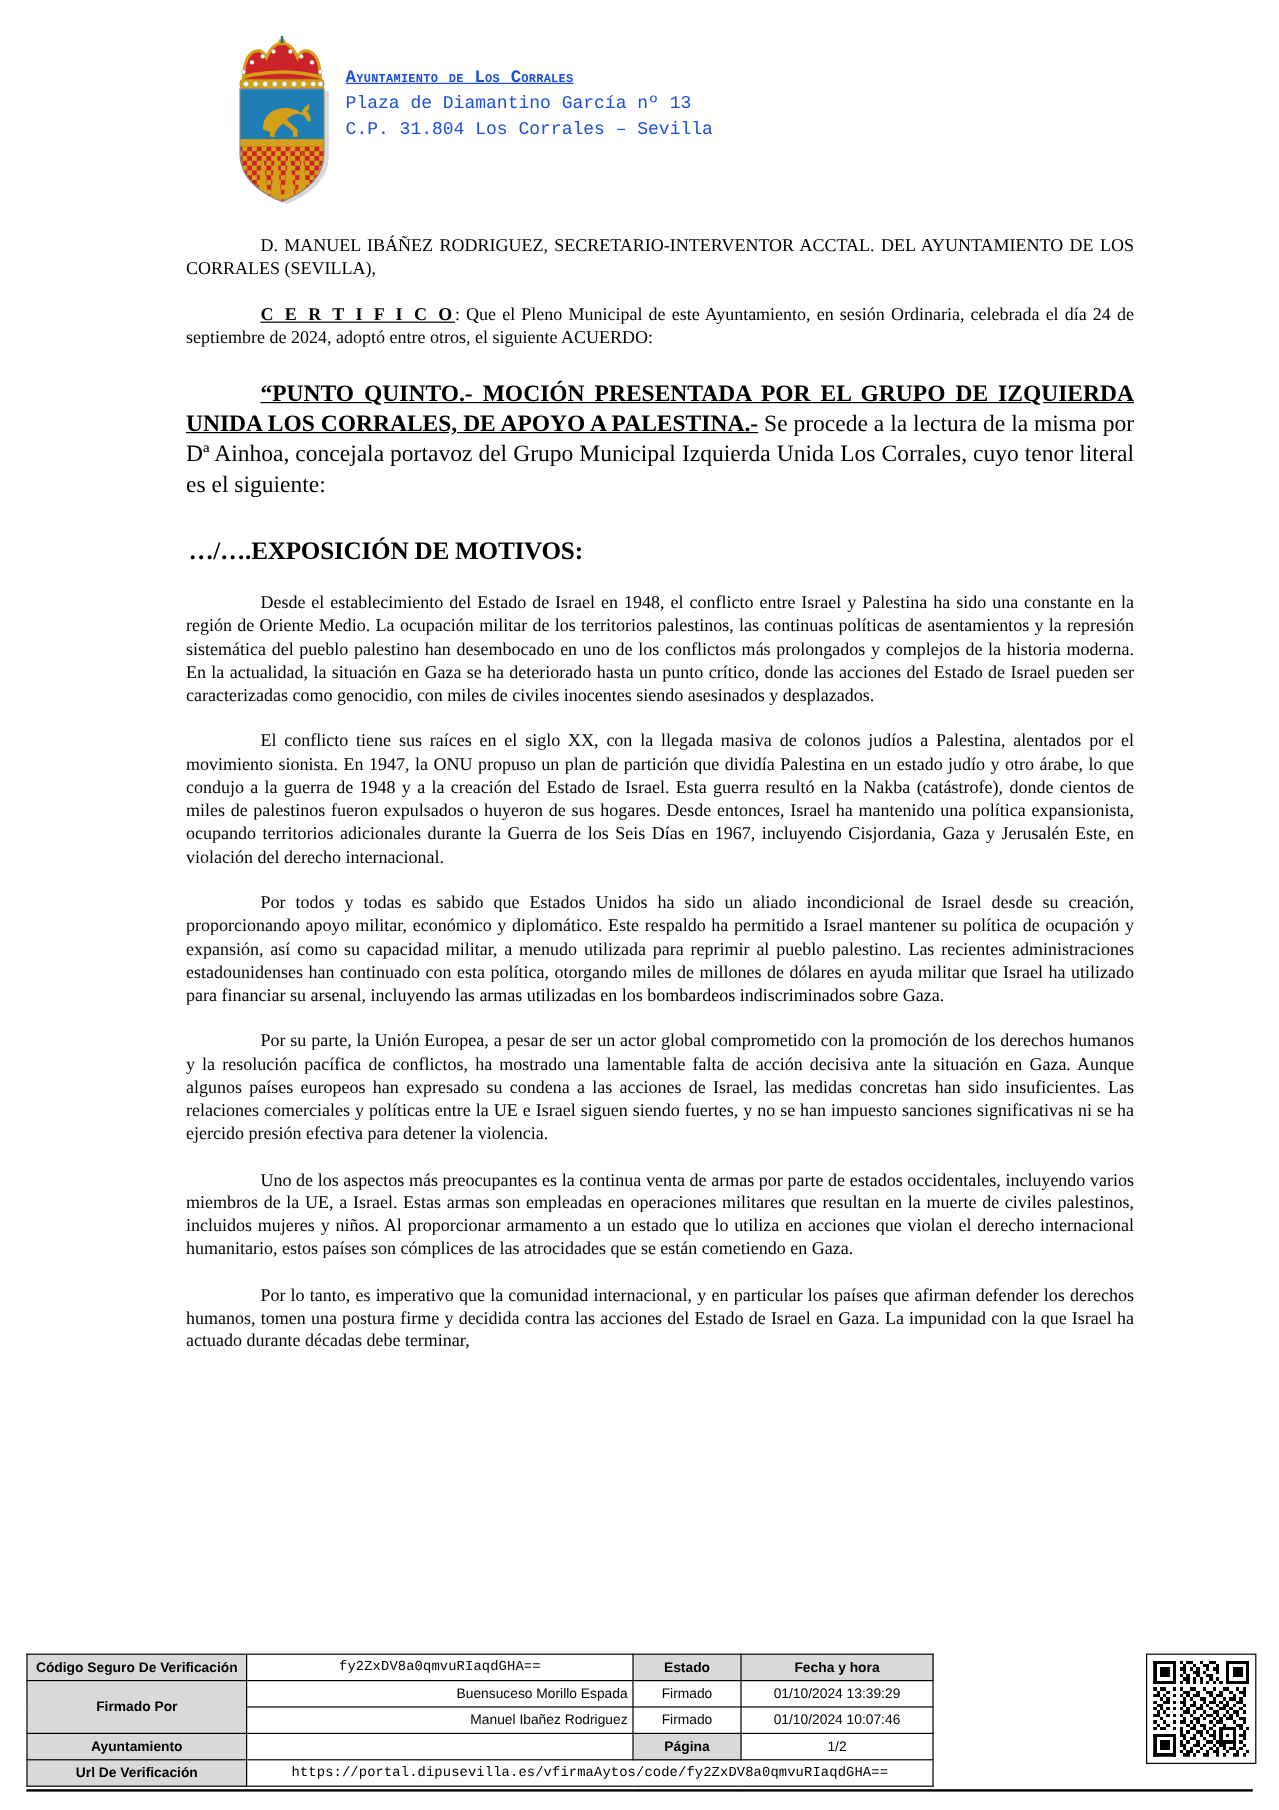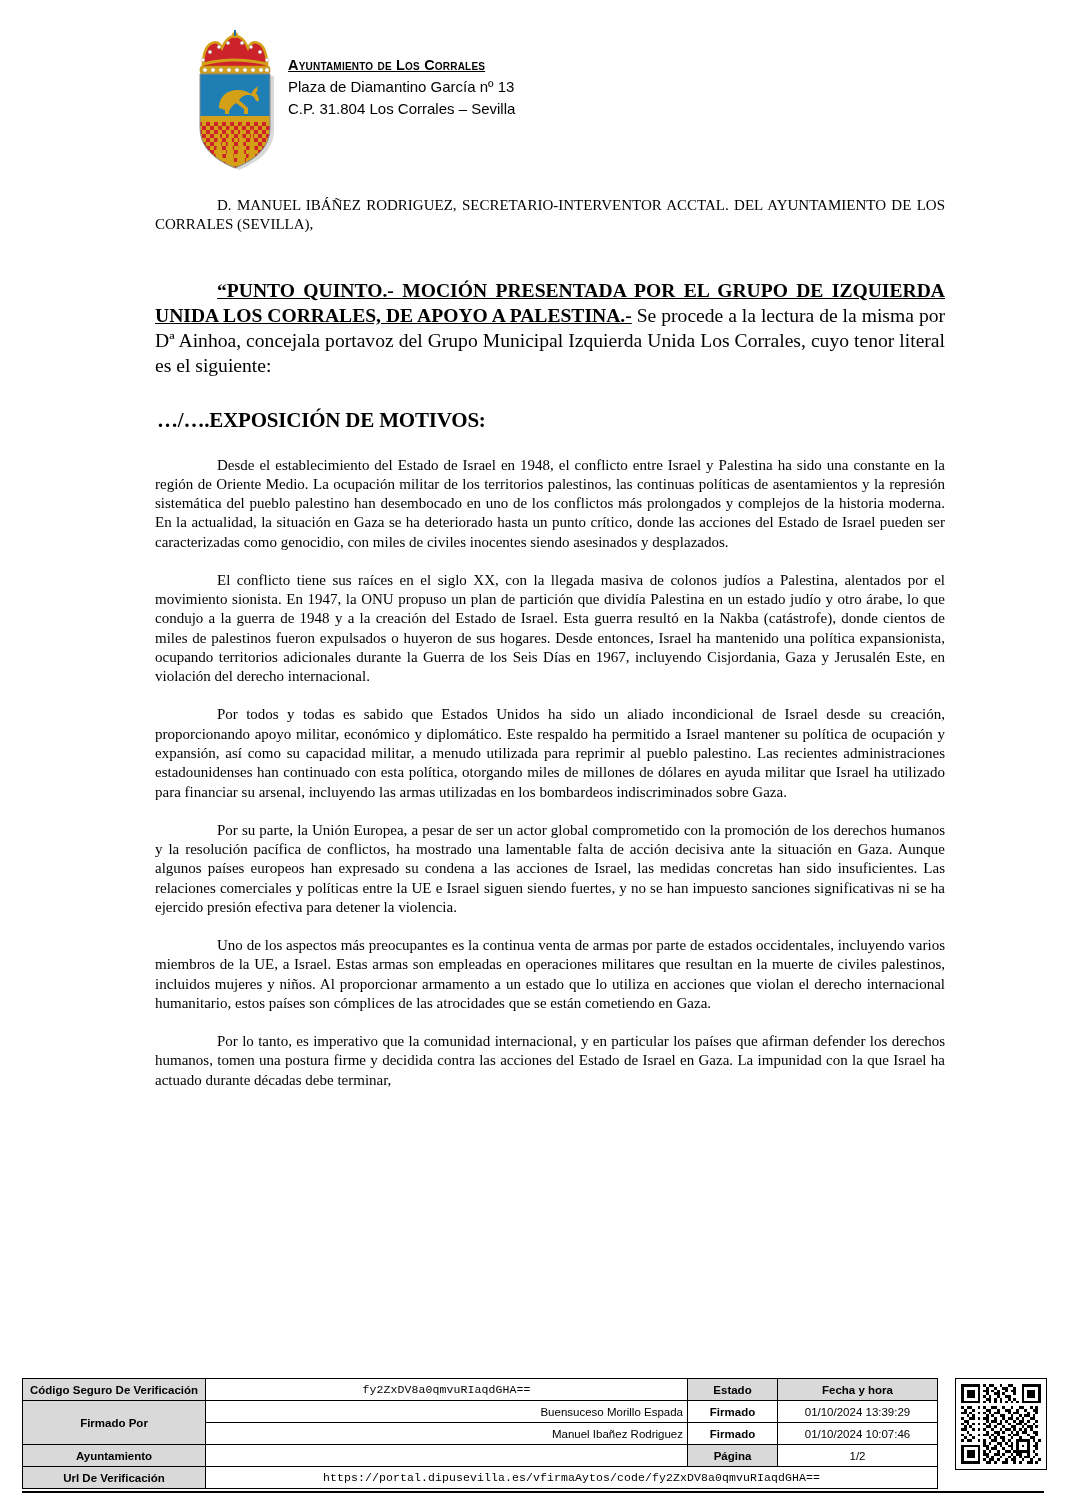--- a/index.html
+++ b/index.html
@@ -31,22 +31,22 @@
     position: absolute;
     left: 186px;
     top: 30px;
     width: 98px;
     height: 145px;
   }
   .header-text {
     position: absolute;
     left: 288px;
     top: 56px;
-    color: #000000;
-    font-family: Liberation Sans, sans-serif;
+    color: #1d4ed8;
+    font-family: Liberation Mono, monospace;
   }
   .org-name {
     font-size: 14.5px;
     font-weight: bold;
     letter-spacing: 0.2px;
     text-decoration: underline;
     font-variant: small-caps;
     line-height: 1.35;
     white-space: nowrap;
   }
@@ -104,21 +104,21 @@
     position: absolute;
     left: 0;
     top: 1368px;
     width: 1066px;
     height: 140px;
   }
   .vtable {
     position: absolute;
     left: 22px;
     top: 10px;
-    width: 916px;
+    width: 756px;
     border-collapse: collapse;
     font-family: "Liberation Sans", sans-serif;
     font-size: 11.5px;
     table-layout: fixed;
   }
   .vtable td {
     border: 1.3px solid #000000;
     height: 22px;
     padding: 1px 4px;
     vertical-align: middle;
@@ -132,21 +132,21 @@
   .val-left {
     text-align: right;
     padding-left: 7px;
   }
   .val-center { text-align: center; }
   .mono {
     font-family: "Liberation Mono", monospace;
     font-size: 11.5px;
     letter-spacing: 0.1px;
   }
-  .col-estado { width: 90px; font-weight: bold; }
+  .col-estado { width: 90px; }
   .col-fecha  { width: 160px; }
   .hdr-cell {
     background: #d9d9d9;
     text-align: center;
     font-weight: bold;
   }
   .blankcell { background: #ffffff; }
 
   .qr-box {
     position: absolute;
@@ -249,20 +249,21 @@
     <div class="addr-line">C.P. 31.804  Los Corrales – Sevilla</div>
   </div>
 </div>
 
 <div class="doc-body">
 
   <p class="para">D.  MANUEL  IBÁÑEZ  RODRIGUEZ,  SECRETARIO-INTERVENTOR    ACCTAL.    DEL AYUNTAMIENTO DE LOS CORRALES (SEVILLA),</p>
 
   <div class="spacer-sm"></div>
 
+  <p class="para"><span class="certifico-word">C E R T I F I C O</span><span>: Que el Pleno Municipal de este Ayuntamiento, en sesión Ordinaria,  celebrada el día 24 de septiembre  de  2024, adoptó entre otros, el siguiente ACUERDO:</span></p>
 
   <div class="spacer-md"></div>
 
   <p class="heading-motion"><span class="b u">“PUNTO QUINTO.-  MOCIÓN PRESENTADA POR EL GRUPO DE IZQUIERDA UNIDA LOS CORRALES, DE APOYO A PALESTINA.-</span><span> Se procede a la lectura de la misma por Dª Ainhoa, concejala portavoz del Grupo Municipal Izquierda Unida Los Corrales,  cuyo tenor literal es el siguiente:</span></p>
 
   <div class="spacer-lg"></div>
 
   <p class="exposicion">…/….EXPOSICIÓN DE MOTIVOS:</p>
 
   <div class="spacer-sm"></div>

